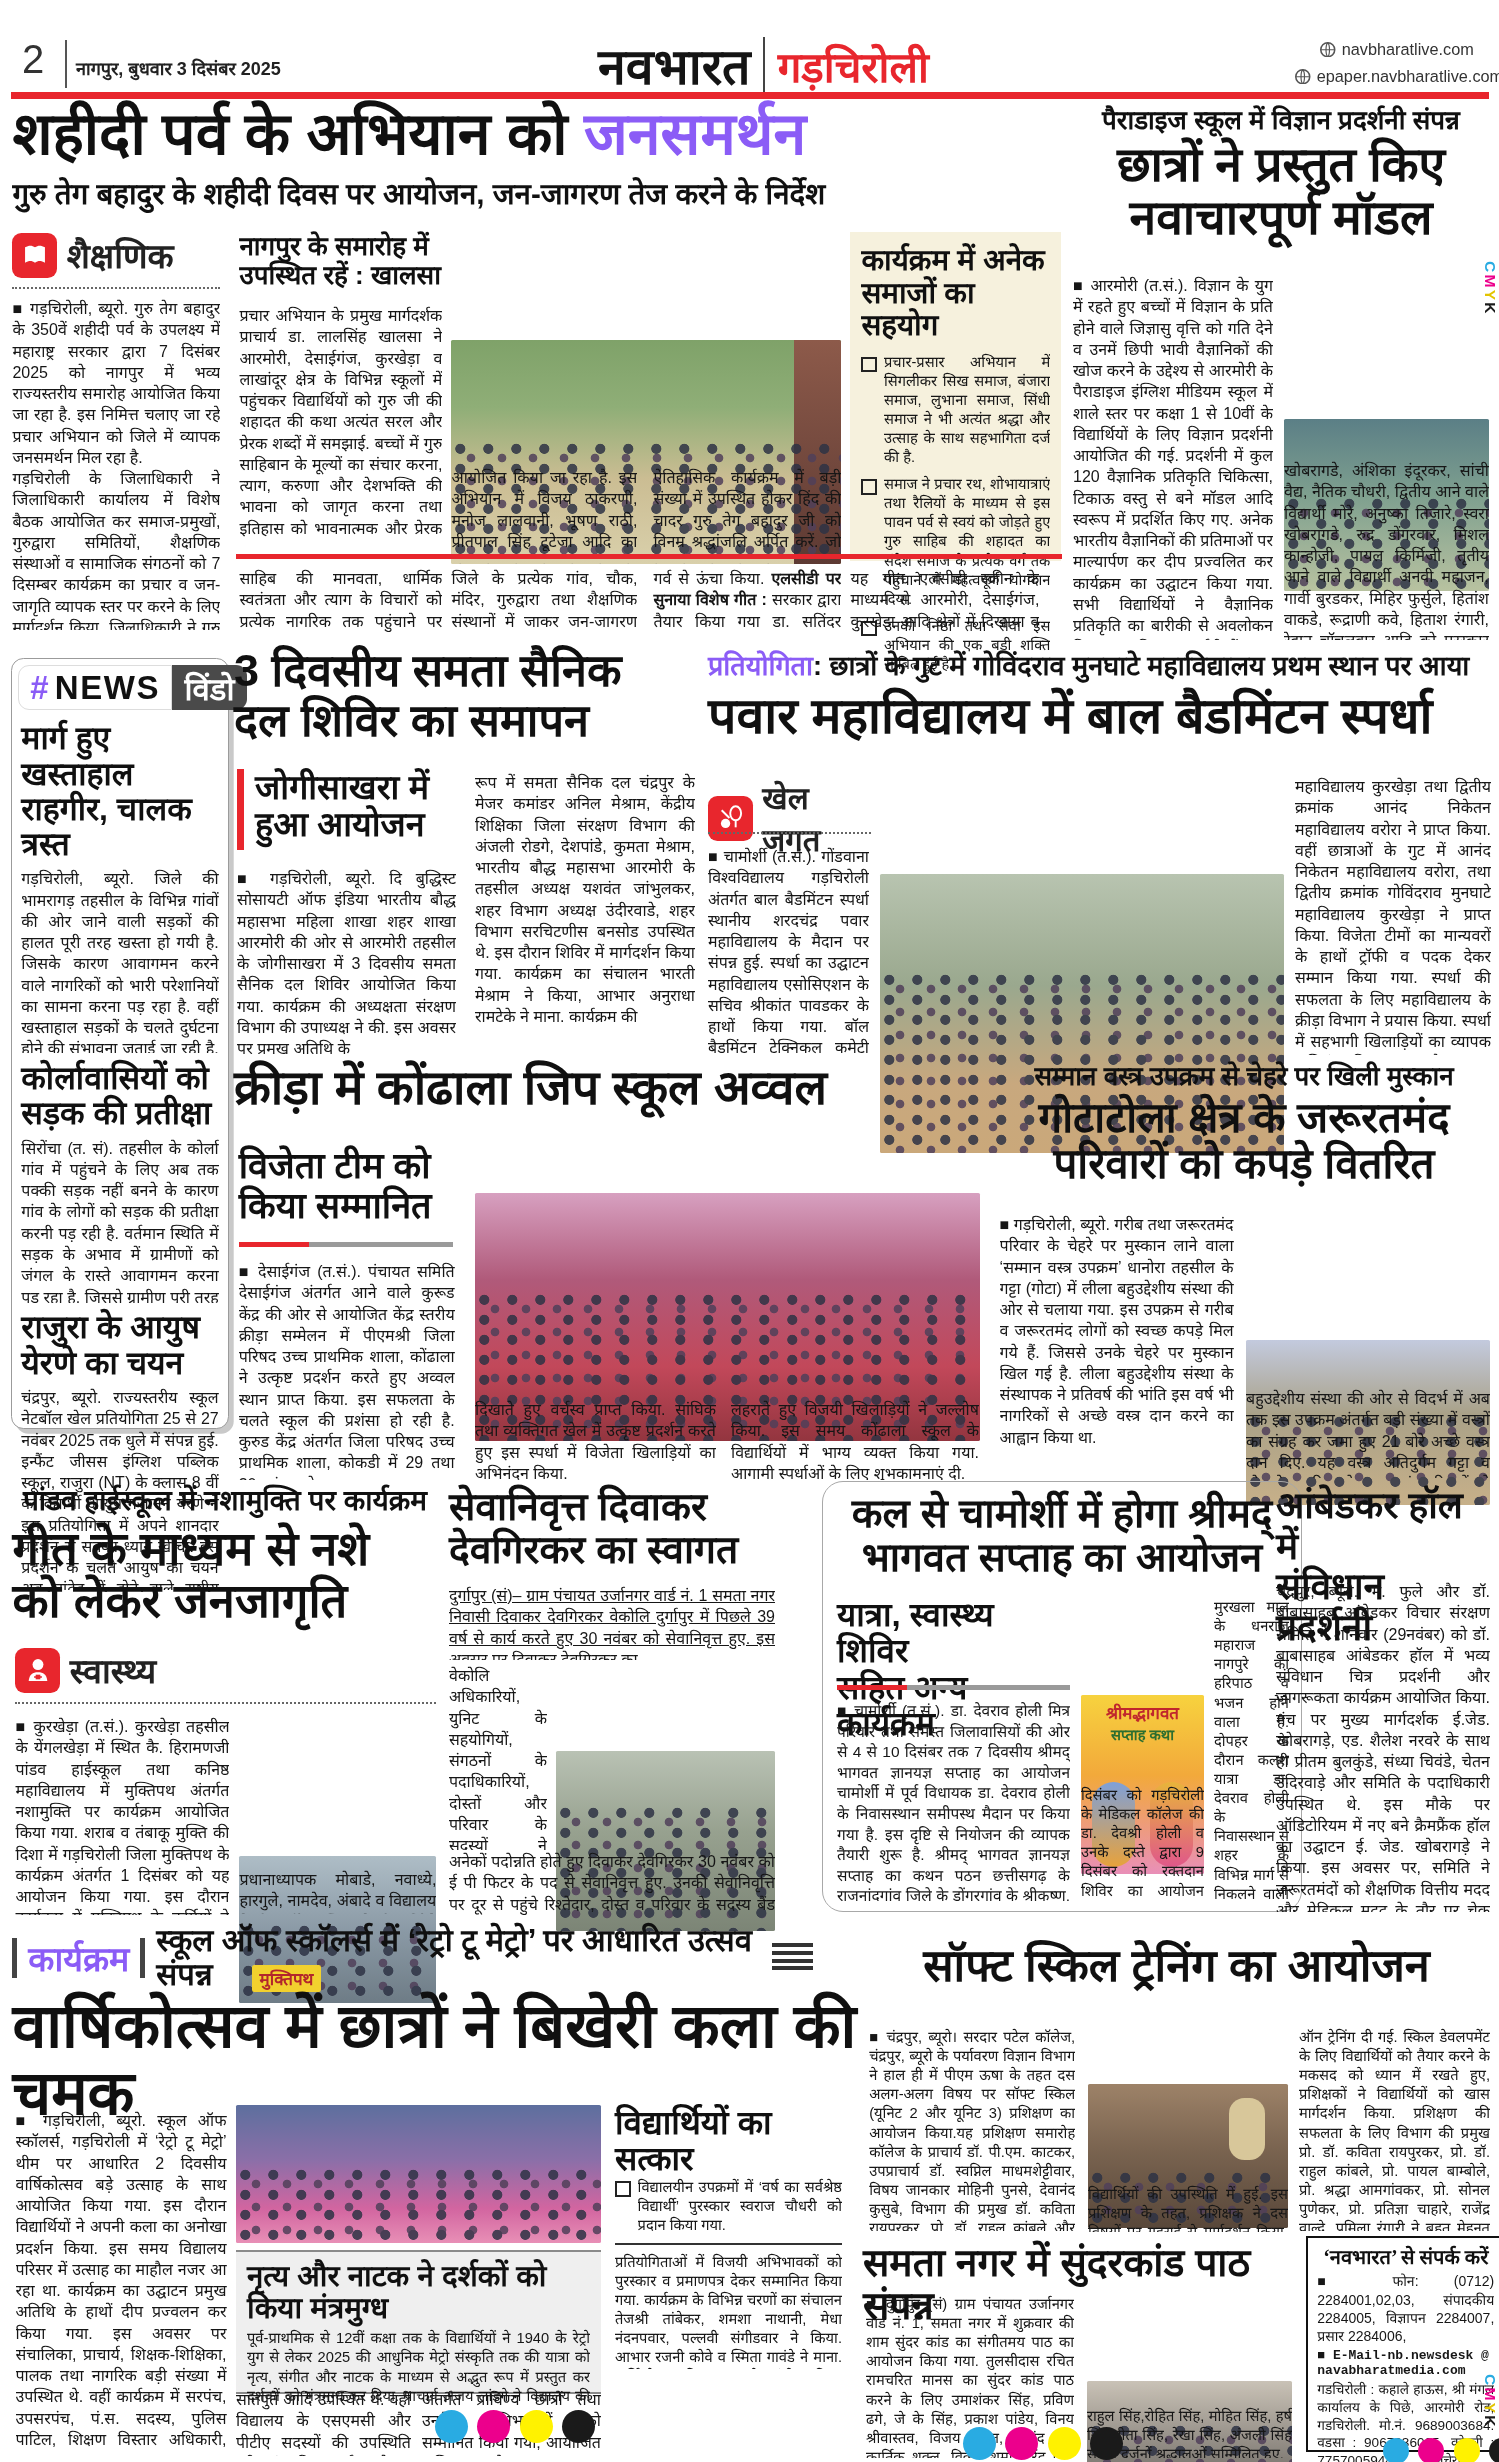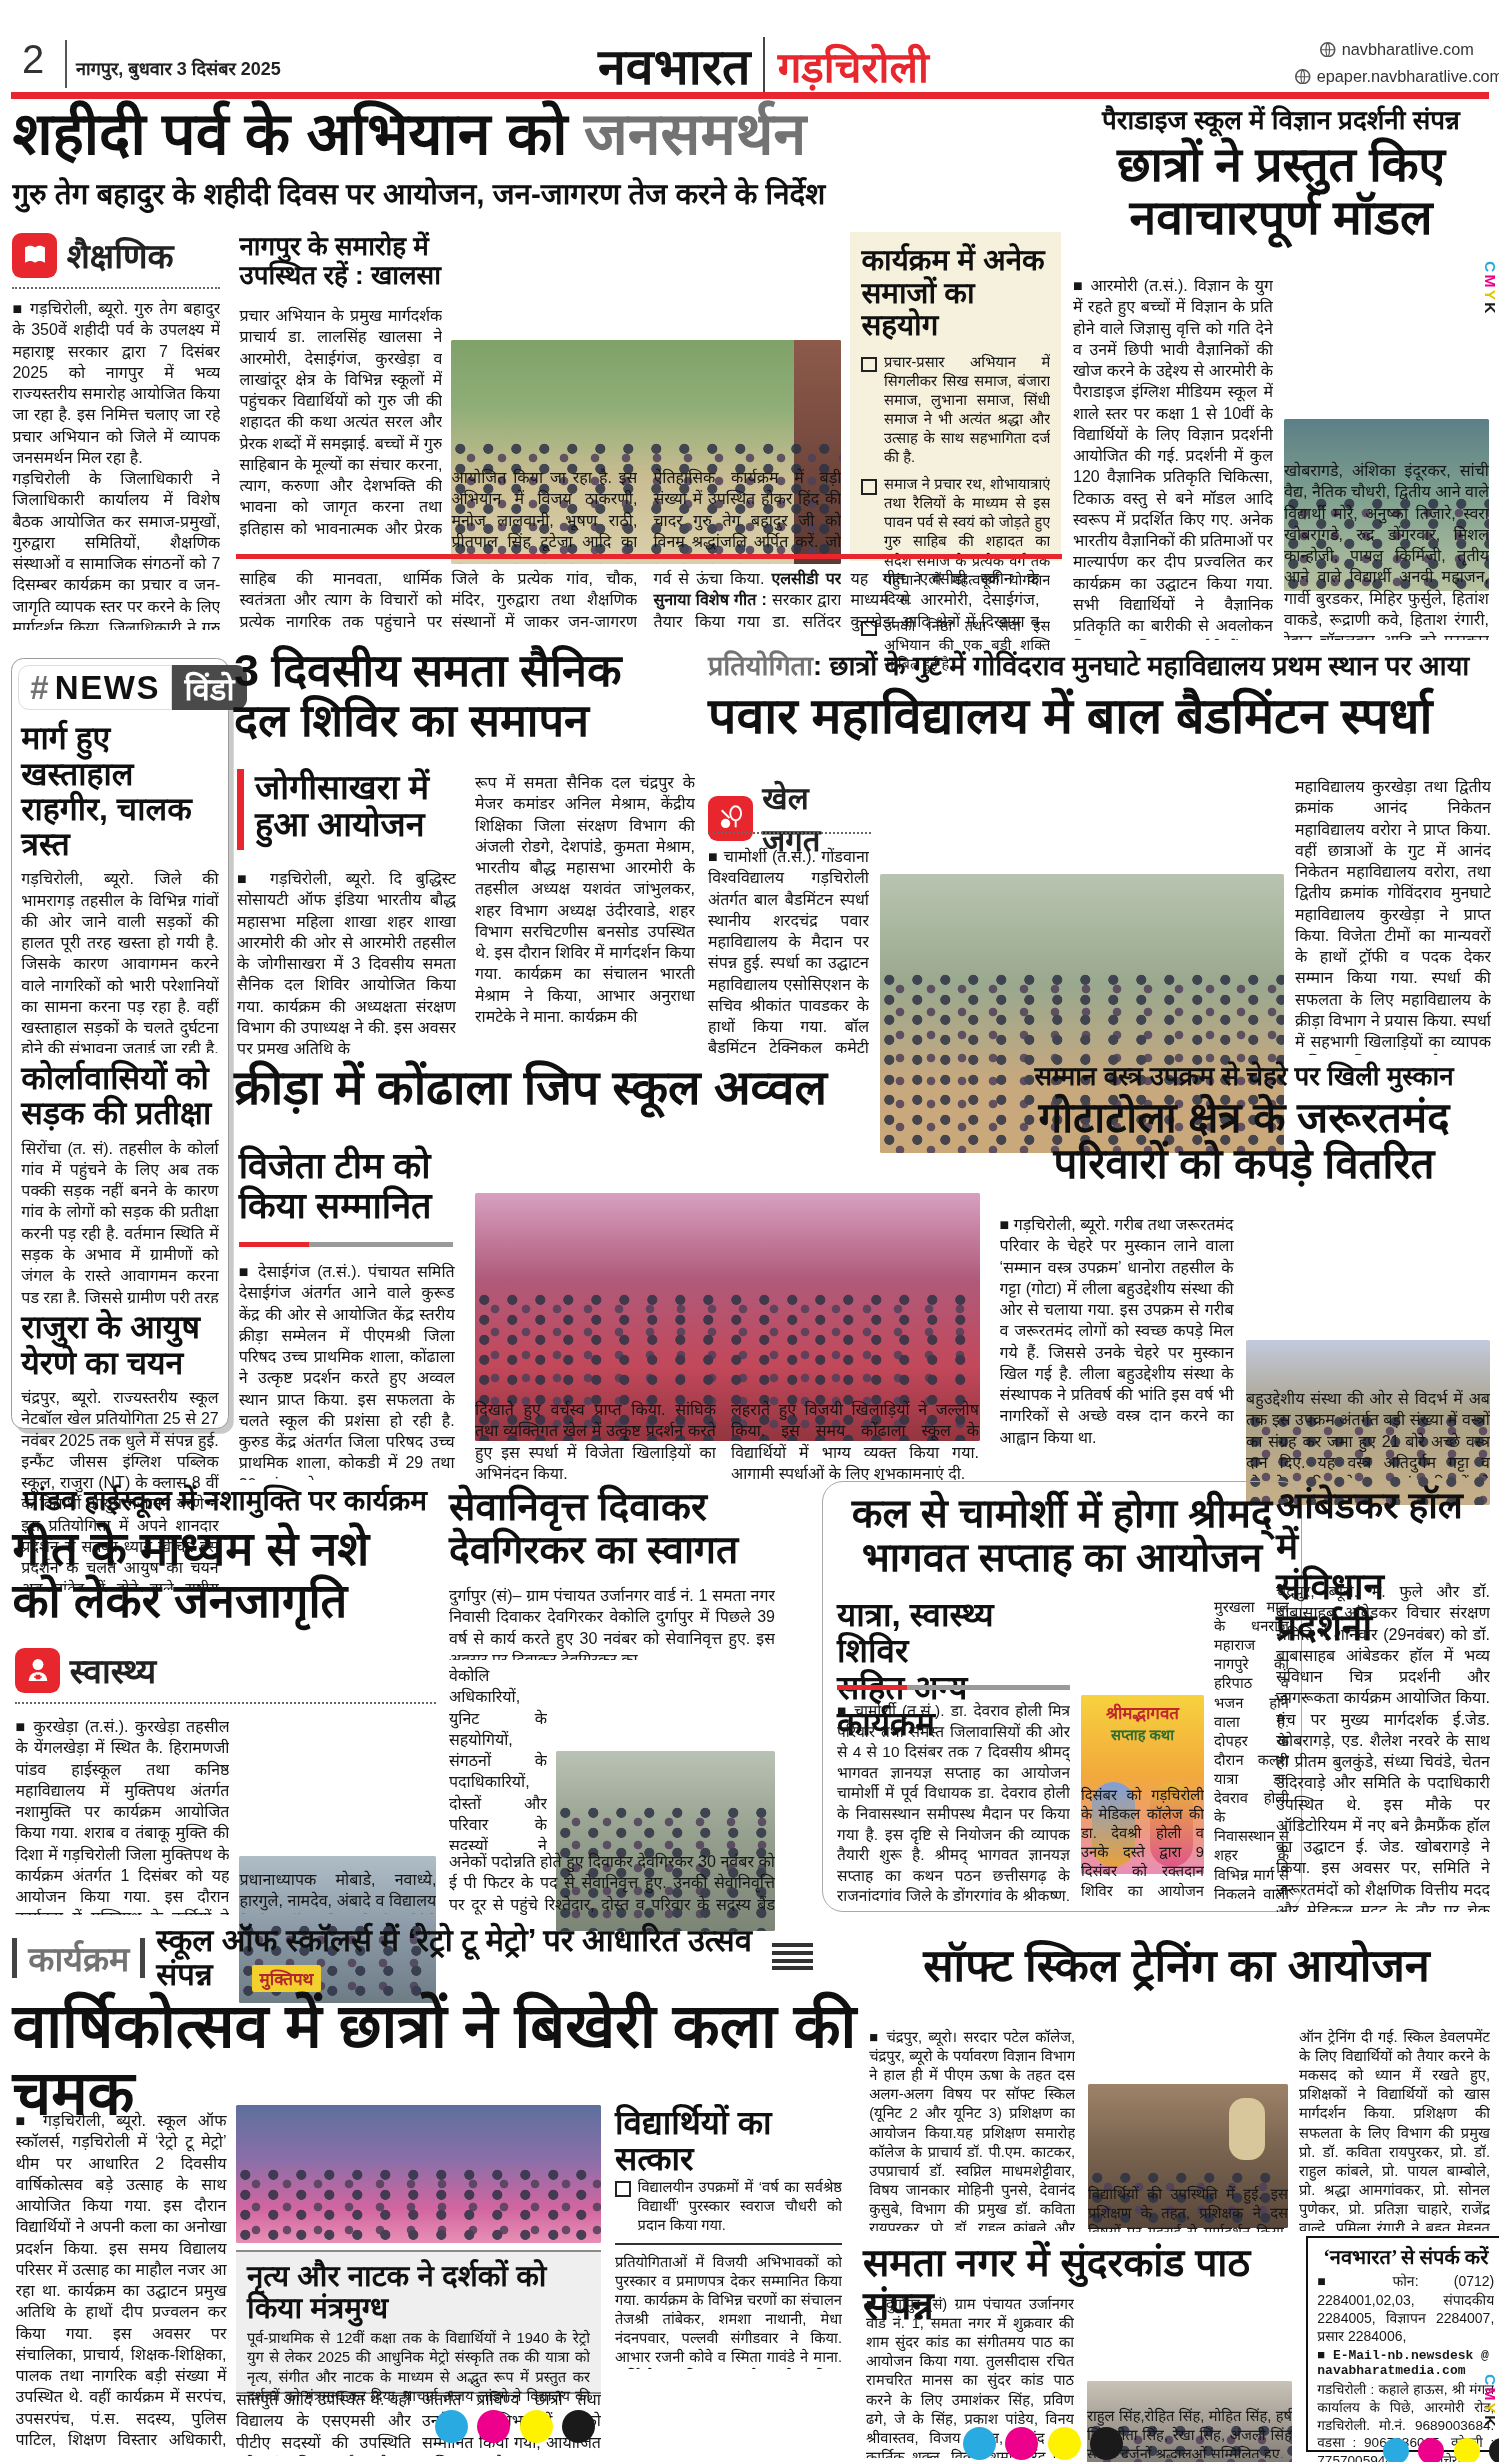--- a/index.html
+++ b/index.html
@@ -3,21 +3,21 @@
 <meta charset="utf-8">
 <style>
   html,body{margin:0;padding:0;background:#f2f2f2;}
   #page{position:relative;width:1500px;height:2462px;background:#ffffff;
         font-family:"Liberation Sans",sans-serif;color:#161616;overflow:hidden;}
   .abs{position:absolute;}
   .bt{font-size:16px;line-height:1.33;text-align:justify;white-space:pre-line;overflow:hidden;}
   .bts{font-size:14.7px;line-height:1.3;text-align:justify;white-space:pre-line;overflow:hidden;}
   .hl{font-weight:800;color:#101010;line-height:1.1;letter-spacing:0;}
   .center{text-align:center;}
-  .red{color:#737373;}
+  .red{color:#8b5cf6;}
   .rule-red{background:#e8262d;}
   .rule-mix{height:5.4px;background:linear-gradient(90deg,#e8262d 0 70px,#9a9a9a 70px 100%);}
   .dotted{border-bottom:2.3px dotted #666;}
   .badge-ic{display:inline-flex;align-items:center;justify-content:center;width:45px;height:45px;
             background:#e8262d;border-radius:9.3px;flex:0 0 auto;}
   .badge-row{display:flex;align-items:center;gap:9.3px;}
   .badge-label{font-size:34px;font-weight:800;color:#222;}
   .photo{border-radius:1.6px;position:relative;overflow:hidden;}
   .crowd{position:absolute;left:0;right:0;bottom:0;height:55%;opacity:.85;
          background-image:radial-gradient(circle at 9.3px 7.8px,#2e3345 4.7px,rgba(0,0,0,0) 5.4px),
@@ -260,21 +260,21 @@
       <div style="position:absolute;left:12.4px;bottom:11px;background:#f2d12e;color:#b3262c;font-weight:800;font-size:17px;padding:2.3px 7.8px;border-radius:2.3px;">मुक्तिपथ</div>
     </div>
     <div class="abs bt" style="left:227px;top:383px;width:197px;height:45px;">प्रधानाध्यापक मोबाडे, नवाध्ये, हारगुले, नामदेव, अंबादे व विद्यालय के विद्यार्थी उपस्थित थे. विद्यार्थियों को गीत के माध्यम से जनजागृति की गई.</div>
   </div>
 
   <div class="abs" style="left:449px;top:1486px;width:326px;height:429px;">
     <div class="hl" style="font-size:39px;">
       <div>सेवानिवृत्त दिवाकर</div>
         <div>देवगिरकर का स्वागत</div>
     </div>
-    <div class="abs bt" style="left:0;top:99px;width:326px;height:75px;">दुर्गापुर (सं)– ग्राम पंचायत उर्जानगर वार्ड नं. 1 समता नगर निवासी दिवाकर देवगिरकर  वेकोलि दुर्गापुर में पिछले 39 वर्ष से कार्य करते हुए  30 नवंबर को सेवानिवृत्त हुए. इस अवसर पर दिवाकर देवगिरकर का</div>
+    <div class="abs bt" style="left:0;top:99px;width:326px;height:75px;text-decoration:underline;">दुर्गापुर (सं)– ग्राम पंचायत उर्जानगर वार्ड नं. 1 समता नगर निवासी दिवाकर देवगिरकर  वेकोलि दुर्गापुर में पिछले 39 वर्ष से कार्य करते हुए  30 नवंबर को सेवानिवृत्त हुए. इस अवसर पर दिवाकर देवगिरकर का</div>
     <div class="abs bt" style="left:0;top:179px;width:98px;height:185px;">वेकोलि अधिकारियों, युनिट के सहयोगियों, संगठनों के पदाधिकारियों, दोस्तों और परिवार के सदस्यों ने जोरदार स्वागत किया.</div>
     <div class="abs photo" style="left:107px;top:179px;width:219px;height:180px;background:linear-gradient(180deg,#b9c2b4 0%,#97a18f 45%,#7c8576 100%);">
       <div class="crowd" style="height:70%;"></div>
     </div>
     <div class="abs bt" style="left:0;top:365px;width:326px;height:64px;">अनेकों पदोन्नति होते हुए दिवाकर देवगिरकर  30 नवंबर को ई पी फिटर के पद से सेवानिवृत्त हुए. उनकी सेवानिवृत्ति पर दूर से पहुंचे रिश्तेदार, दोस्त व परिवार के सदस्य बैंड बाजा के धुन पर नाचते रहे.पूरा माहौल शादी जैसा बना हुआ था.</div>
   </div>
 
   <div class="abs boxed" style="left:786px;top:1481px;width:478px;height:429px;">
     <div class="hl center" style="font-size:40px;margin-top:9.3px;">
       <div>कल से चामोर्शी में होगा श्रीमद्</div>

